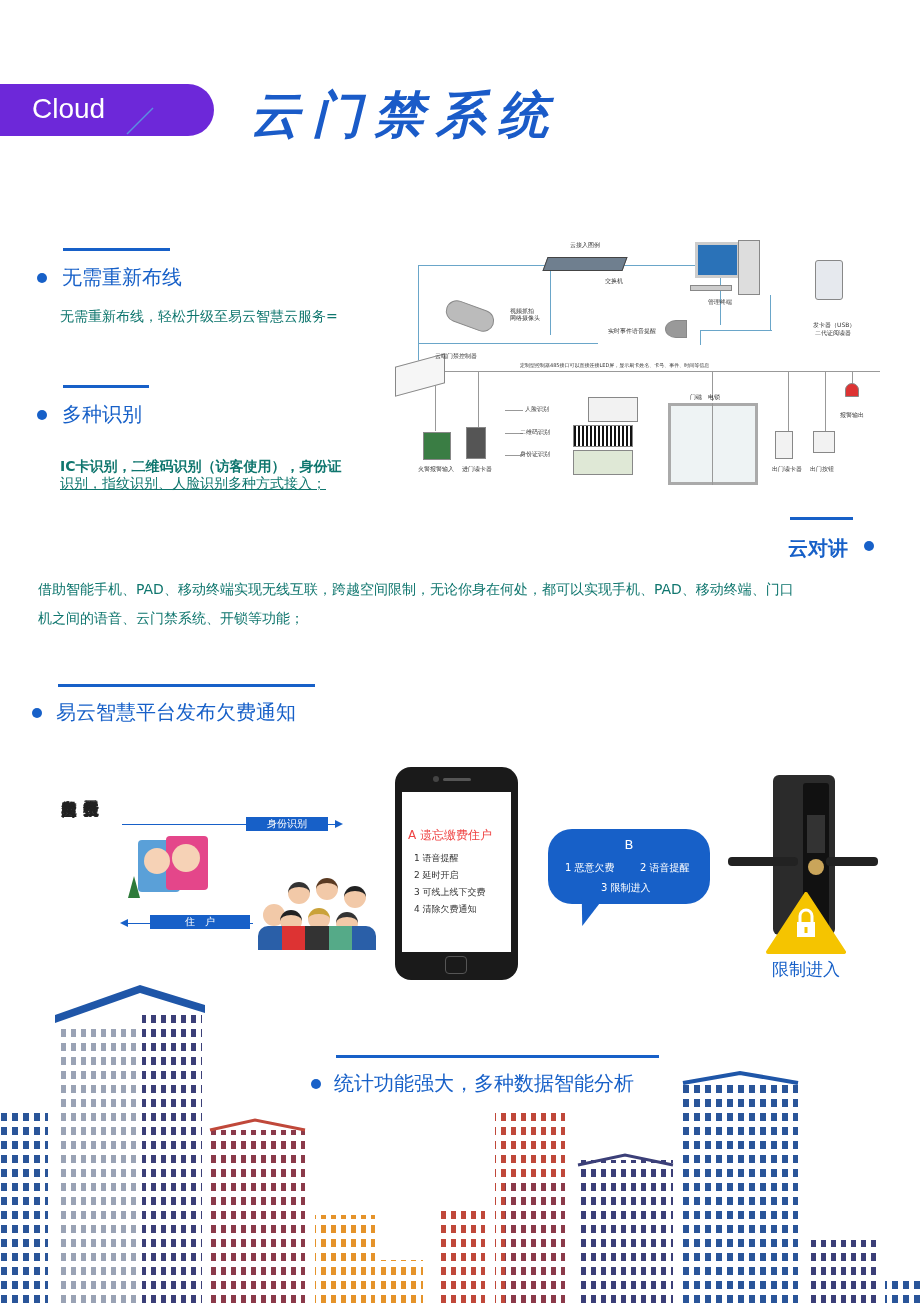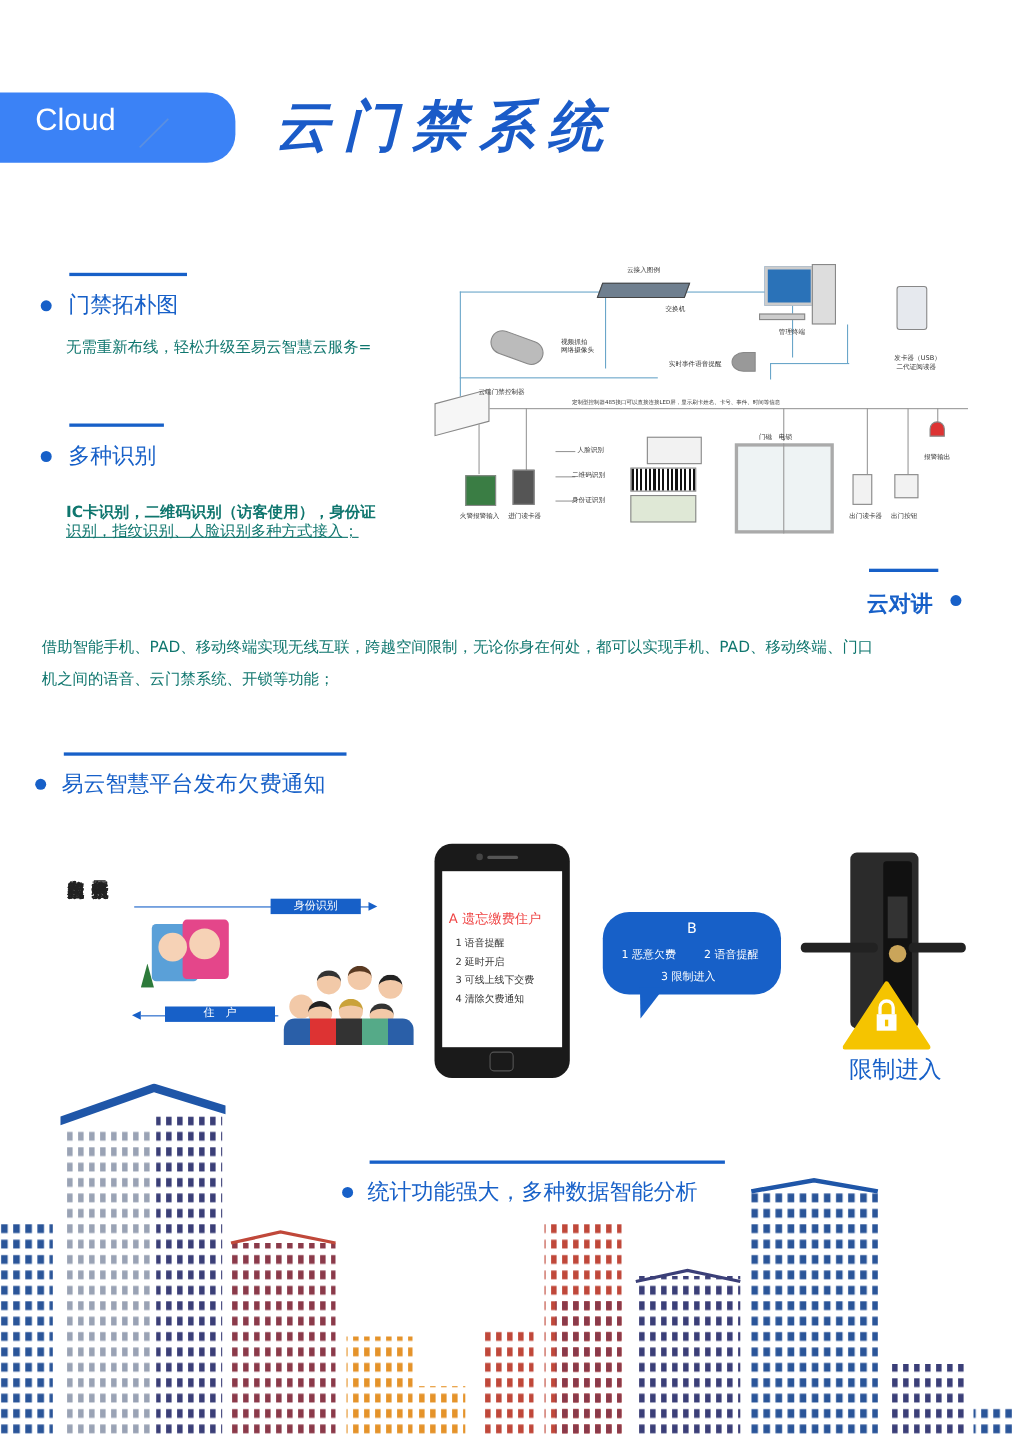--- a/index.html
+++ b/index.html
@@ -1,20 +1,20 @@
 <!DOCTYPE html>
 <html><head>
 <meta charset="utf-8">
 <style>
   * { box-sizing: border-box; margin: 0; padding: 0; }
   body { width: 920px; height: 1307px; background: #ffffff; position: relative; overflow: hidden; font-family: "DejaVu Sans", "Liberation Sans", sans-serif; color: #333; }
   .abs { position: absolute; }
 
   
-  .cloud-pill { left: 0; top: 84px; width: 214px; height: 64px; background: #3b82f6; border-radius: 0 26px 26px 0; }
+  .cloud-pill { left: 0; top: 84px; width: 214px; height: 52px; background: #6d28d9; border-radius: 0 26px 26px 0; }
   .cloud-pill .txt { position: absolute; left: 32px; top: 9px; font-family: "Liberation Sans", sans-serif; font-size: 28px; color: #fff; }
   .main-title { left: 250px; top: 82px; font-family: "DejaVu Serif", "Liberation Serif", serif; font-weight: bold; font-size: 50px; color: #1a5bc8; letter-spacing: 12px; font-style: italic; }
 
   
   .sec-line { height: 3px; background: #1760c8; }
   .sec-dot { width: 10px; height: 10px; border-radius: 50%; background: #1760c8; }
   .sec-title { font-size: 20px; color: #1760c8; }
   .body-text { font-size: 14px; color: #0f766e; line-height: 29px; }
 
   
@@ -45,21 +45,21 @@
 <div class="abs cloud-pill">
   <span class="txt">Cloud</span>
   <svg style="position:absolute;left:125px;top:22px" width="30" height="30">
     <line x1="2" y1="28" x2="28" y2="2" stroke="#5b8fe0" stroke-width="1.5"></line>
   </svg>
 </div>
 <div class="abs main-title">云门禁系统</div>
 
 <div class="abs sec-line" style="left:63px;top:248px;width:107px;"></div>
 <div class="abs sec-dot" style="left:37px;top:273px;"></div>
-<div class="abs sec-title" style="left:62px;top:264px;">门禁拓朴图</div>
+<div class="abs sec-title" style="left:62px;top:264px;">无需重新布线</div>
 <div class="abs body-text" style="left:60px;top:302px;width:300px;white-space:nowrap;overflow:hidden;">无需重新布线，轻松升级至易云智慧云服务=</div>
 
 <div class="abs sec-line" style="left:63px;top:385px;width:86px;"></div>
 <div class="abs sec-dot" style="left:37px;top:410px;"></div>
 <div class="abs sec-title" style="left:62px;top:401px;">多种识别</div>
 <div class="abs body-text" style="left:60px;top:452px;font-weight:bold;">IC卡识别，二维码识别（访客使用），身份证</div>
 <div class="abs body-text" style="left:60px;top:469px;text-decoration:underline;">识别，指纹识别、人脸识别多种方式接入；</div>
 
 <div class="abs diagram">
 
@@ -200,21 +200,21 @@
   <div style="position:absolute;left:0;top:82px;width:70px;height:9px;background:#222;border-radius:4px;"></div>
   <div style="position:absolute;left:98px;top:82px;width:52px;height:9px;background:#222;border-radius:4px;"></div>
   <div style="position:absolute;left:60px;top:160px;width:0;height:0;border-left:40px solid transparent;border-right:40px solid transparent;border-bottom:0;"></div>
 </div>
 <svg class="abs" style="left:766px;top:892px" width="80" height="64">
   <path d="M40 2 L78 60 L2 60 Z" fill="#f5c400" stroke="#f5c400" stroke-width="4" stroke-linejoin="round"></path>
   <rect x="31" y="30" width="18" height="15" fill="#fff"></rect>
   <path d="M34 30 V24 a6 6 0 0 1 12 0 V30" stroke="#fff" stroke-width="3" fill="none"></path>
   <rect x="38.5" y="35" width="3" height="6" fill="#f5c400"></rect>
 </svg>
-<div class="abs" style="left:772px;top:958px;font-size:21px;color:#1760c8;">限制进入</div>
+<div class="abs" style="left:772px;top:958px;font-size:17px;color:#1760c8;">限制进入</div>
 
 <div class="abs" style="left:0;top:985px;width:920px;height:322px;">
 
   <svg width="920" height="322" style="position:absolute;left:0;top:0">
     <defs>
       <pattern id="wBlue" width="11" height="14" patternUnits="userSpaceOnUse">
           <rect x="1" y="2" width="6" height="8" fill="#2a5599"></rect>
         </pattern>
       <pattern id="wNavy" width="10" height="14" patternUnits="userSpaceOnUse">
           <rect x="1" y="2" width="5" height="8" fill="#3b3f78"></rect>

